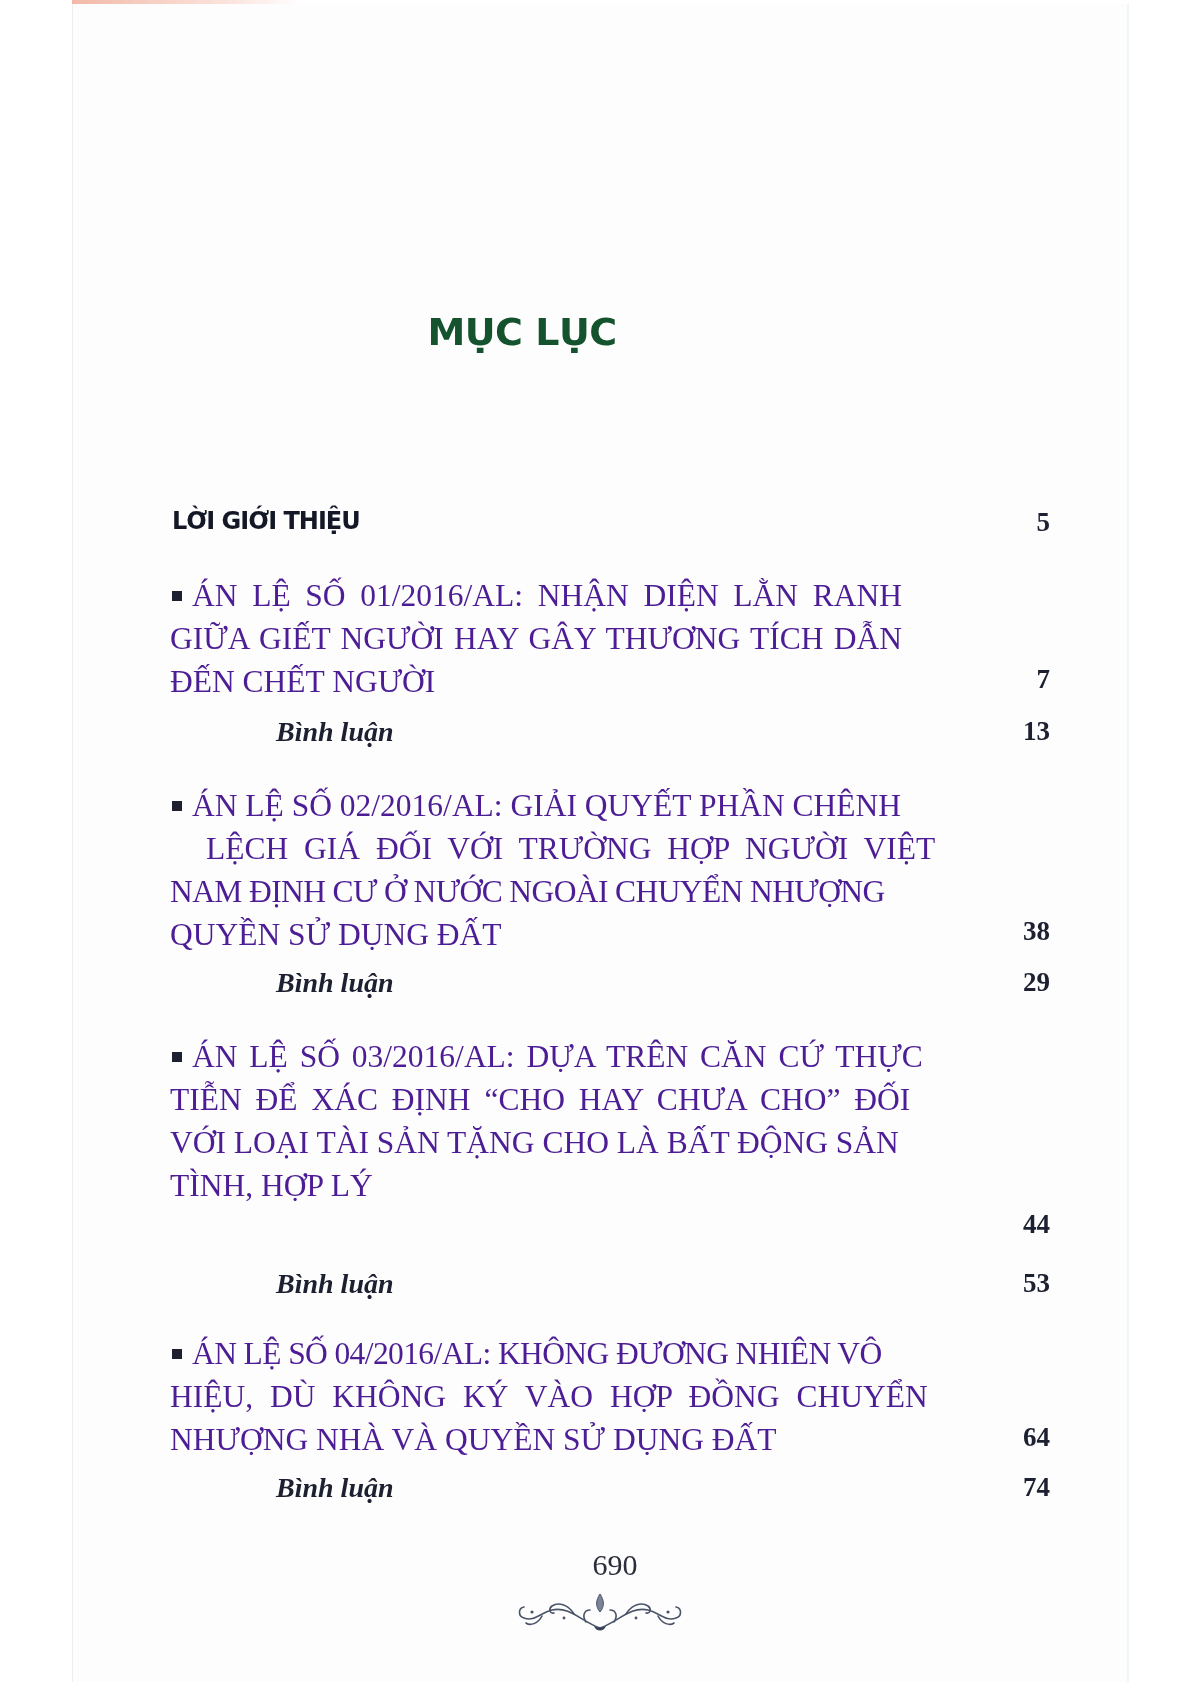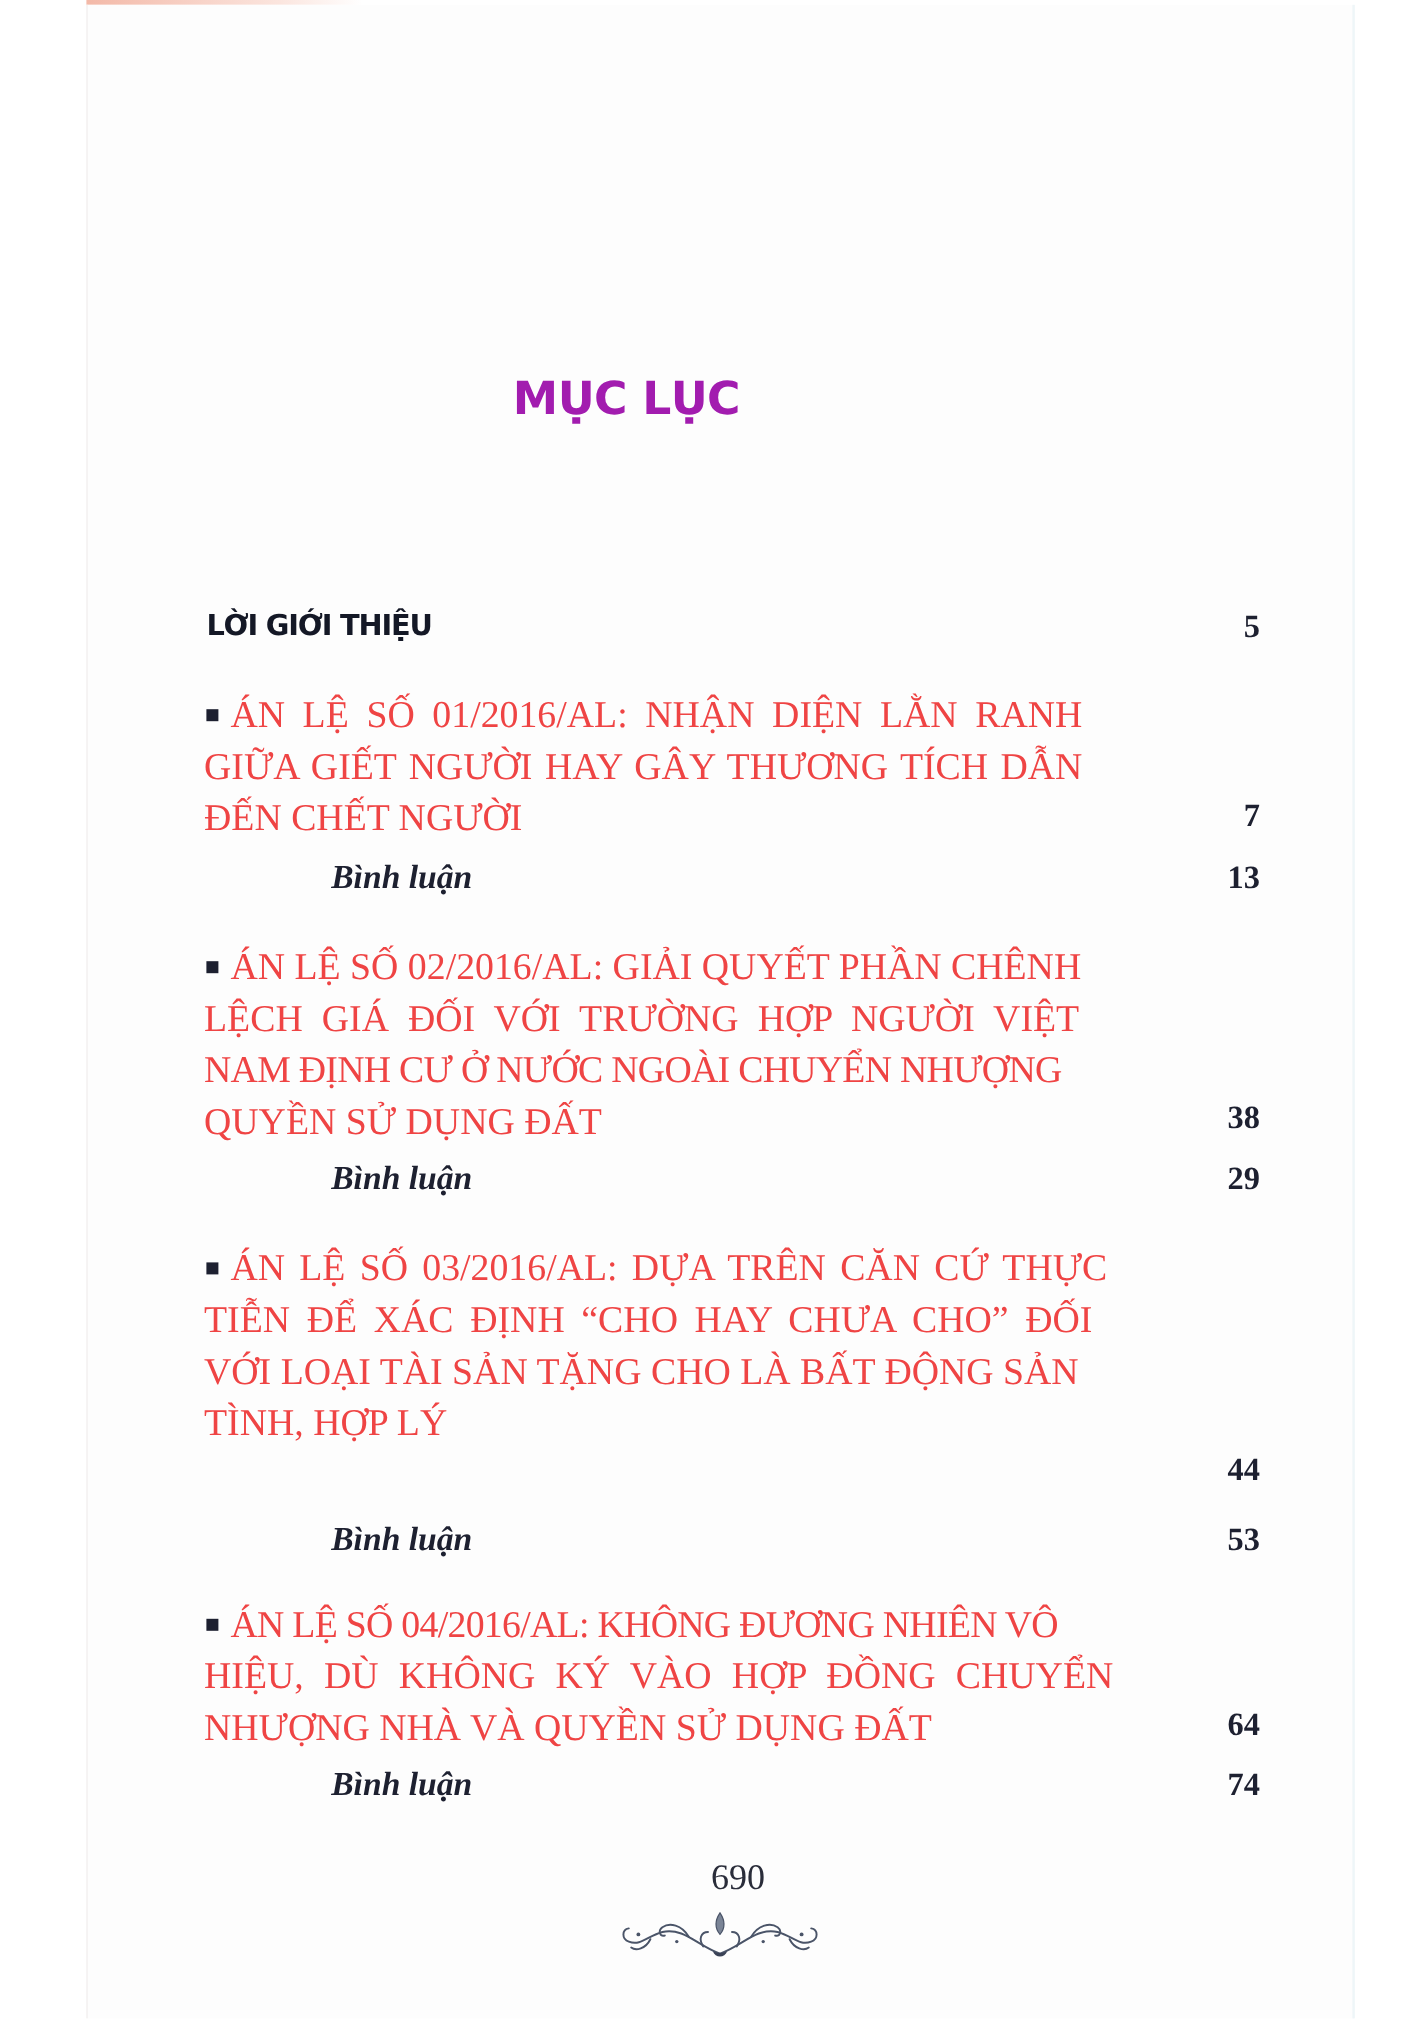--- a/index.html
+++ b/index.html
@@ -13,32 +13,32 @@
     border-left: 1px solid #f1eded;
     border-right: 2px solid #eef6f8;
   }
   .top-edge {
     position: absolute; left: 72px; top: 0; width: 230px; height: 4px;
     background: linear-gradient(90deg, #f3b9a8, #fbe5de 70%, #ffffff);
   }
   .title {
     position: absolute; left: 0; width: 1044px; top: 310px; text-align: center;
     font-family: "DejaVu Sans", sans-serif; font-weight: bold; font-size: 38px;
-    letter-spacing: -0.5px; color: #a21caf;
+    letter-spacing: -0.5px; color: #14532d;
   }
   .toc { position: absolute; left: 170px; top: 0; width: 880px; }
   .row { position: absolute; left: 0; width: 880px; }
   .intro-label {
     position: absolute; left: 2px; font-family: "DejaVu Sans", sans-serif; font-weight: bold;
     font-size: 24px; letter-spacing: -1px; color: #141826;
   }
   .entry-text {
     position: absolute; left: 0; width: 732px;
     font-family: "Liberation Serif", serif; font-size: 31.5px; line-height: 43px;
-    text-align: justify; color: #ef4444; text-transform: uppercase;
+    text-align: justify; color: #4c1d95; text-transform: uppercase;
   }
   .entry-text .line { display: block; white-space: nowrap; }
   .bullet {
     display: inline-block; width: 10px; height: 10px; background: #1d2030;
     margin: 0 10px 5px 2px; vertical-align: middle;
   }
   .comment {
     position: absolute; left: 106px; font-family: "Liberation Serif", serif; font-style: italic;
     font-weight: bold; font-size: 28px; color: #1d2030; text-align: center;
   }
@@ -76,21 +76,21 @@
     <span class="pnum" style="top:90px;">7</span>
   </div>
   <div class="row" style="top:716px;height:36px;">
     <span class="comment" style="top:0;">Bình luận</span>
     <span class="pnum" style="top:0;">13</span>
   </div>
 
   <div class="row" style="top:784px;">
     <div class="entry-text" style="top:0;">
       <span class="line"><span class="bullet"></span><span>ÁN LỆ SỐ 02/2016/AL: GIẢI QUYẾT PHẦN CHÊNH</span></span>
-      <span class="line" style="word-spacing:8px;">LỆCH GIÁ ĐỐI VỚI TRƯỜNG HỢP NGƯỜI VIỆT</span>
+      <span class="line" style="word-spacing:8px;margin-left:36px;">LỆCH GIÁ ĐỐI VỚI TRƯỜNG HỢP NGƯỜI VIỆT</span>
       <span class="line" style="letter-spacing:-0.6px;">NAM ĐỊNH CƯ Ở NƯỚC NGOÀI CHUYỂN NHƯỢNG</span>
       <span class="line">QUYỀN SỬ DỤNG ĐẤT</span>
     </div>
     <span class="pnum" style="top:132px;">38</span>
   </div>
   <div class="row" style="top:967px;height:36px;">
     <span class="comment" style="top:0;">Bình luận</span>
     <span class="pnum" style="top:0;">29</span>
   </div>
 

